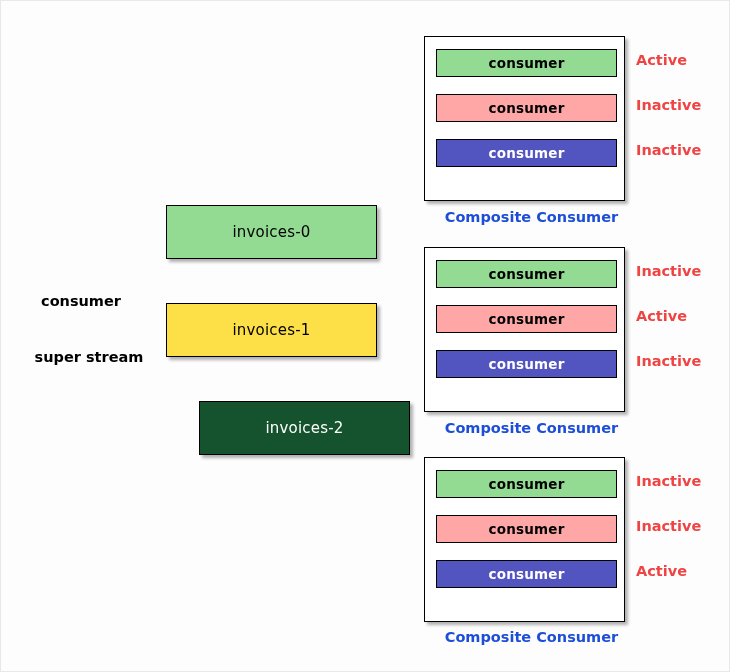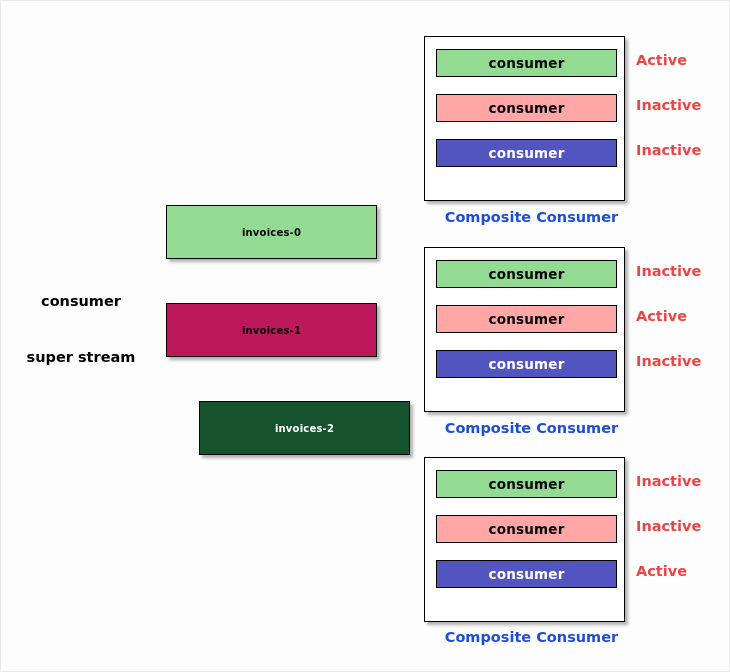--- a/index.html
+++ b/index.html
@@ -26,38 +26,38 @@
   
   .stream-label {
     position: absolute;
     font-size: 14.5px;
     font-weight: bold;
     color: #000000;
     white-space: nowrap;
     text-align: center;
   }
   #super-stream-name { left: 0px; top: 292px; width: 160px; }
-  #super-stream-kind { left: 0px; top: 348px; width: 160px; }
+  #super-stream-kind { left: 0px; top: 348px; width: 160px; padding-left: 8px; }
 
   
   .partition {
     position: absolute;
     left: 165px;
     width: 211px;
     height: 54px;
     border: 1.5px solid #000000;
     box-sizing: border-box;
     box-shadow: 3px 3px 3px rgba(0,0,0,0.30);
     display: flex;
     align-items: center;
     justify-content: center;
   }
   .partition-text {
-    font-size: 10px;
-    font-weight: bold;
+    font-size: 15px;
+    font-weight: normal;
     letter-spacing: 0.2px;
   }
   #partition-0 { top: 204px; }
   #partition-1 { top: 302px; }
   #partition-2 { top: 400px; }
 
   
   .composite {
     position: absolute;
     left: 423px;
@@ -125,21 +125,21 @@
 
 <div id="canvas">
 
   <div class="stream-label" id="super-stream-name">consumer</div>
   <div class="stream-label" id="super-stream-kind">super stream</div>
 
   <div class="partition" id="partition-0" style="background-color: rgb(147, 219, 147);">
     <span class="partition-text" style="color: rgb(0, 0, 0);">invoices-0</span>
   </div>
 
-  <div class="partition" id="partition-1" style="background-color: #be185d;">
+  <div class="partition" id="partition-1" style="background-color: #fde047;">
     <span class="partition-text" style="color: rgb(0, 0, 0);">invoices-1</span>
   </div>
 
   <div class="partition" id="partition-2" style="background-color: #14532d; margin-left: 33px;">
     <span class="partition-text" style="color: rgb(255, 255, 255);">invoices-2</span>
   </div>
 
   <div class="composite" id="composite-0">
     <div class="consumer-row">
       <div class="consumer-box" style="background-color: rgb(147, 219, 147);">

